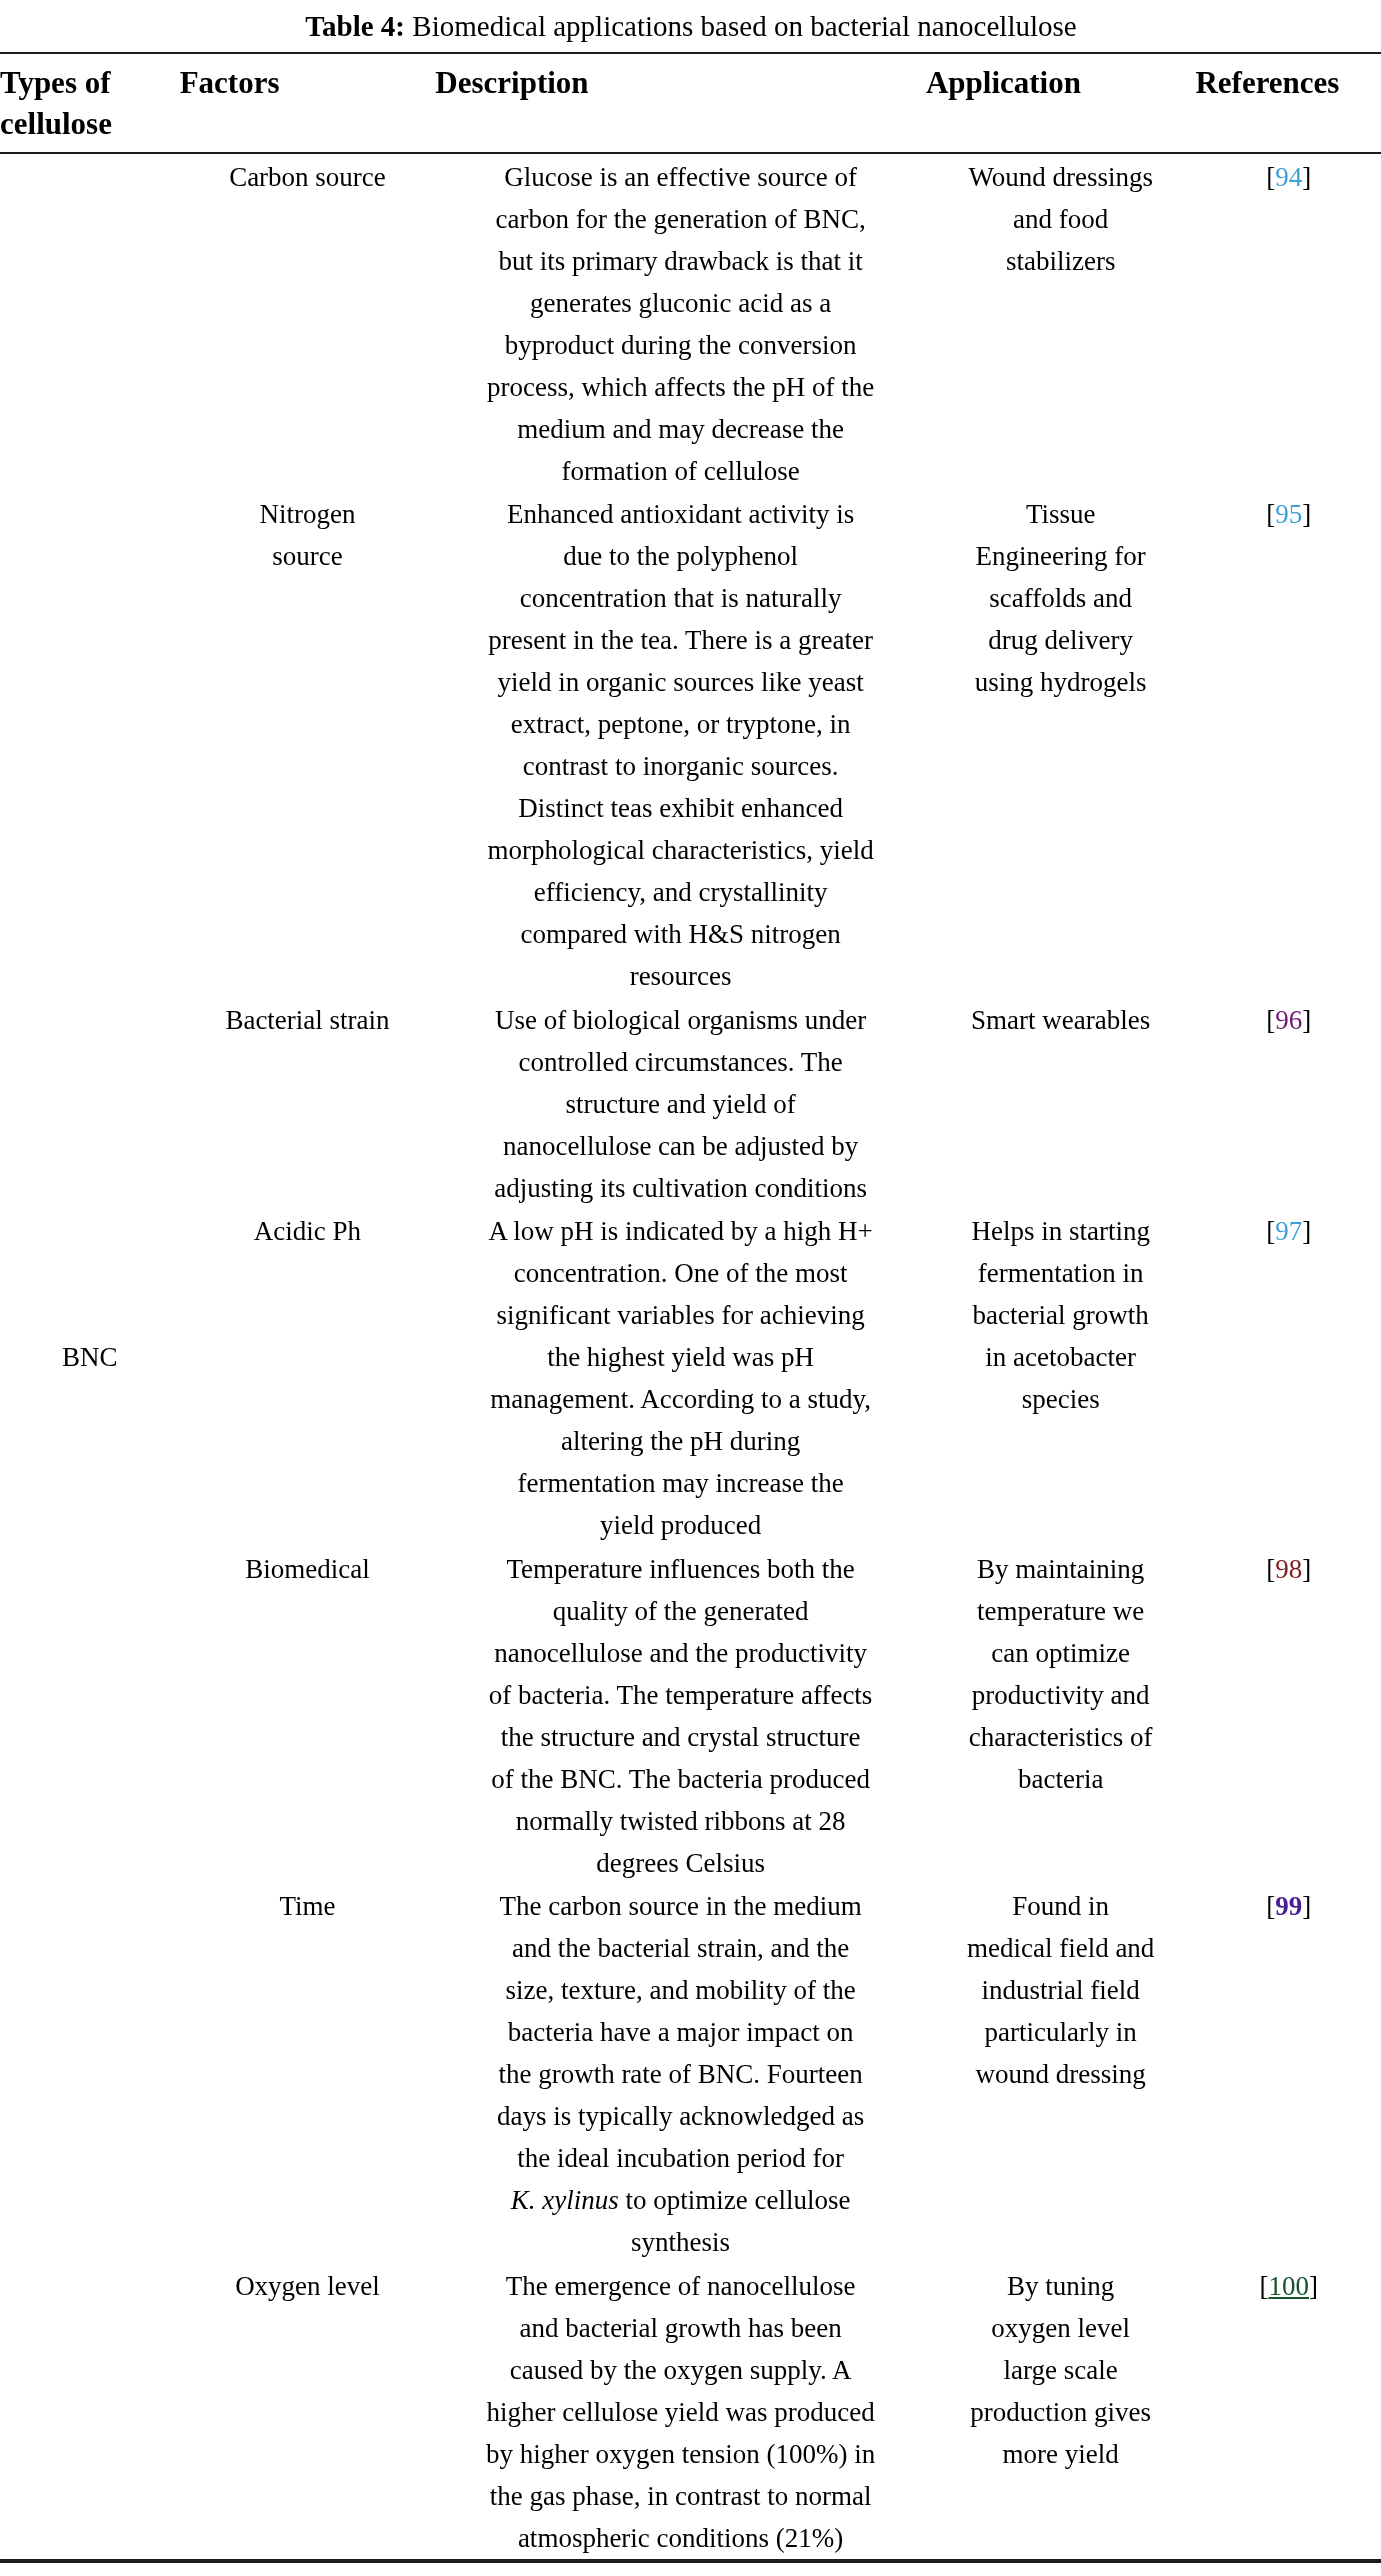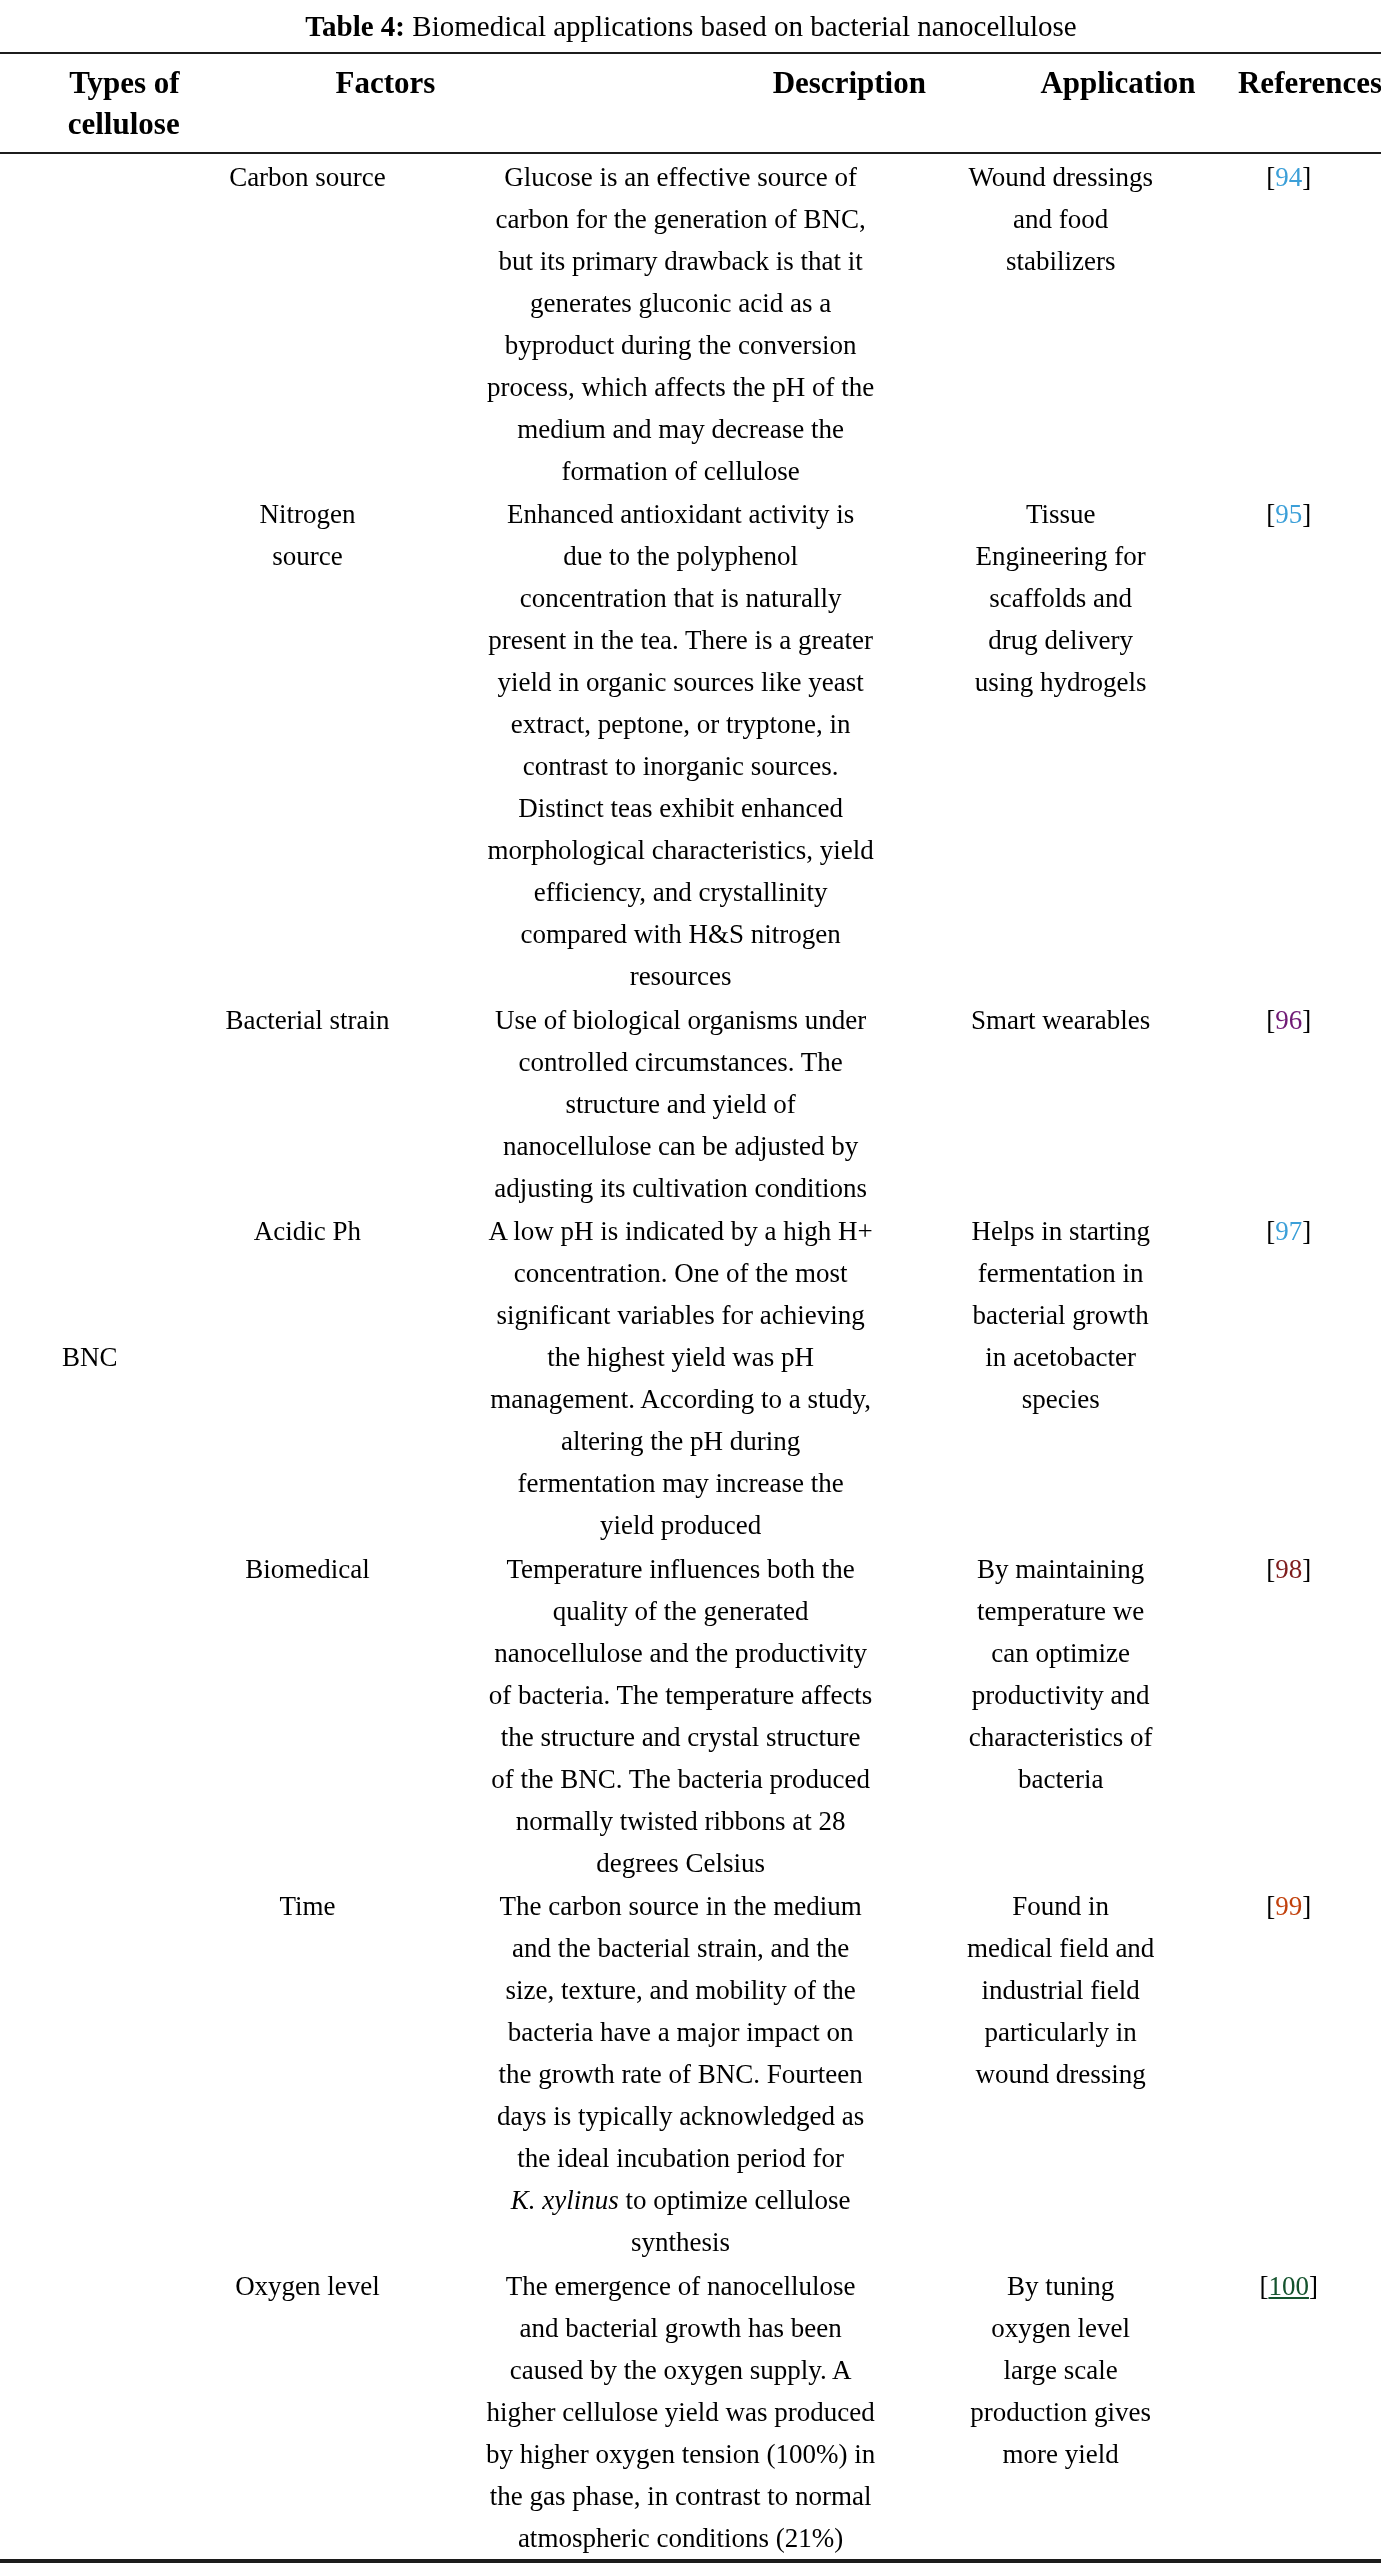--- a/index.html
+++ b/index.html
@@ -36,21 +36,21 @@
   col.c1 { width: 13%; }
   col.c2 { width: 18.5%; }
   col.c3 { width: 35.5%; }
   col.c4 { width: 19.5%; }
   col.c5 { width: 13.5%; }
 
   thead th {
     font-weight: bold;
     font-size: 31px;
     line-height: 41px;
-    text-align: right;
+    text-align: left;
     vertical-align: top;
     padding: 7.3px 0 8.7px 0;
     border-bottom: 2.2px solid #1c1c1c;
     white-space: pre-line;
   }
   tbody td {
     font-size: 27px;
     line-height: 42px;
     vertical-align: top;
     text-align: center;
@@ -185,21 +185,21 @@
 the growth rate of BNC. Fourteen
 days is typically acknowledged as
 the ideal incubation period for
 <i>K. xylinus</i> to optimize cellulose
 synthesis</td>
         <td>Found in
 medical field and
 industrial field
 particularly in
 wound dressing</td>
-        <td class="ref-cell"><span>[</span><span class="ref-num" style="color: #c2410c;">99</span><span>]</span></td>
+        <td class="ref-cell"><span>[</span><span class="ref-num" style="color: #4c1d95; font-weight: bold;">99</span><span>]</span></td>
       </tr>
       <tr>
         <td>Oxygen level</td>
         <td>The emergence of nanocellulose
 and bacterial growth has been
 caused by the oxygen supply. A
 higher cellulose yield was produced
 by higher oxygen tension (100%) in
 the gas phase, in contrast to normal
 atmospheric conditions (21%)</td>

